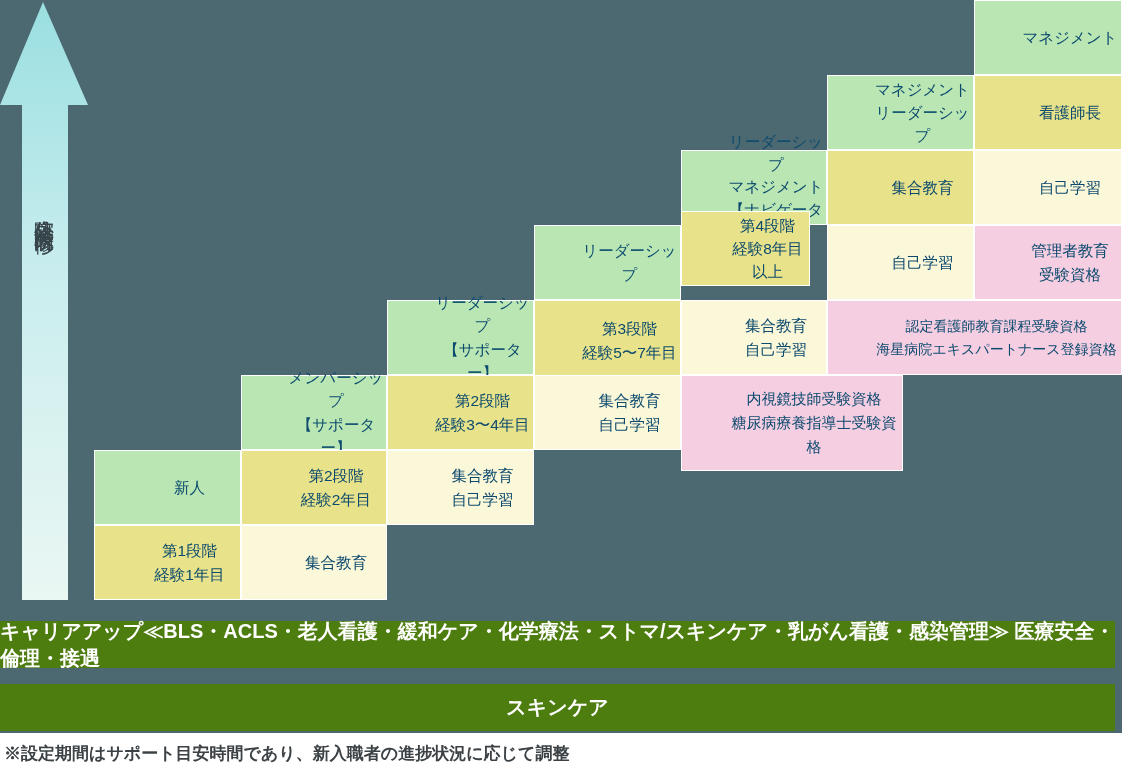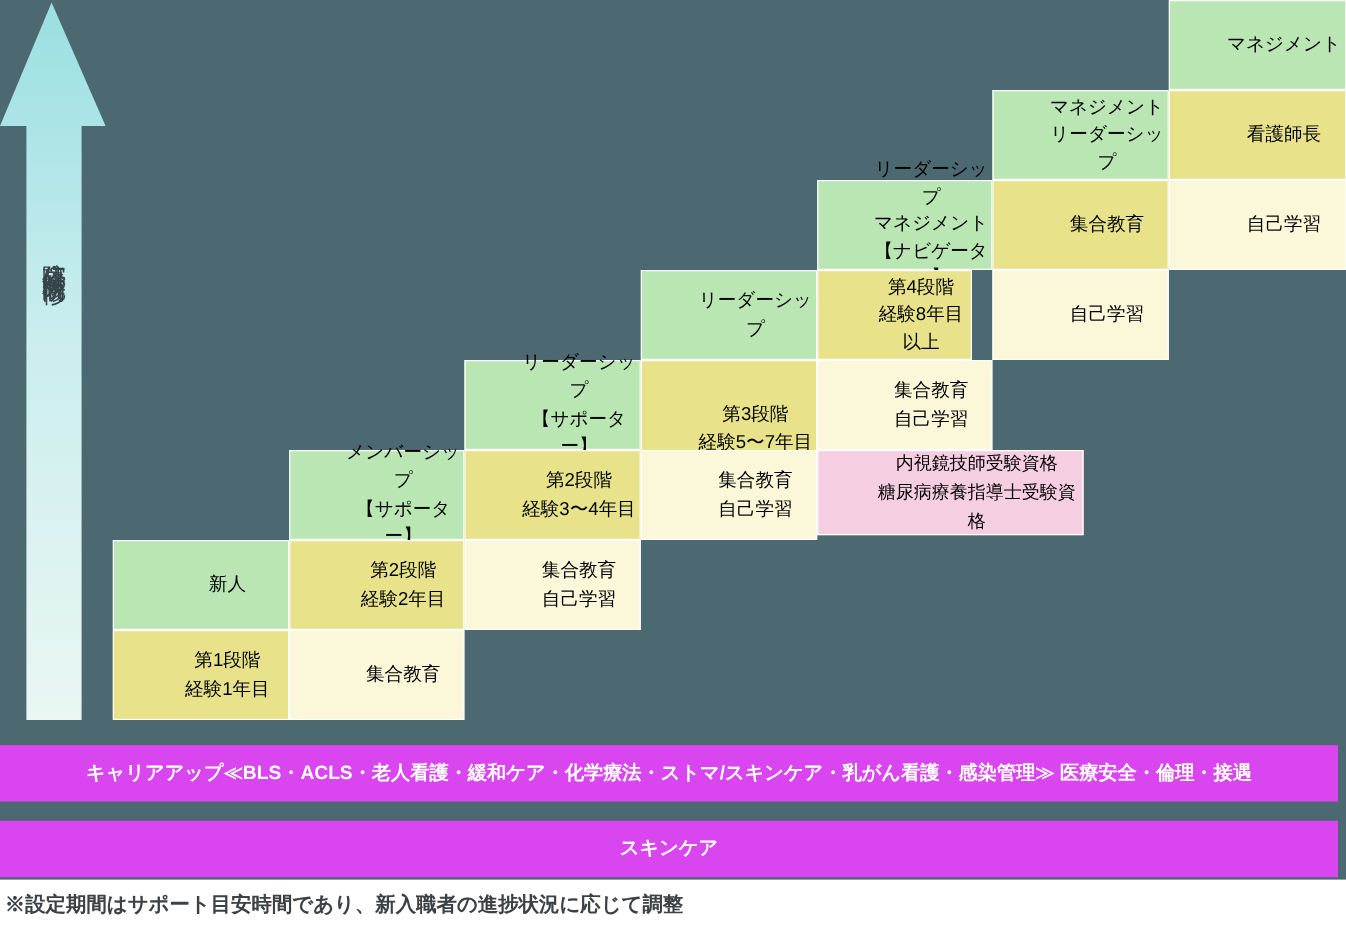--- a/index.html
+++ b/index.html
@@ -12,57 +12,57 @@
   .arrow-wrap{position:absolute;left:0;top:2px;width:90px;height:598px;}
   .arrow-label{
     position:absolute;left:45px;top:202px;transform:translateX(-50%);
     writing-mode:vertical-rl;text-orientation:upright;
     font-size:20px;letter-spacing:2px;color:#37444a;font-weight:500;
   }
   
   .cell{
     position:absolute;box-sizing:border-box;border:1px solid #ffffff;
     display:flex;align-items:center;justify-content:center;text-align:center;
-    color:#000000;font-size:15.5px;line-height:1.5;padding-left:44px;
+    color:#0c4a6e;font-size:15.5px;line-height:1.5;padding-left:44px;
   }
   .cell span{white-space:pre-line;}
   .green{background:#b9e6b3;}
   .yellow{background:#e8e38a;}
   .cream{background:#fbf7d9;}
   .pink{background:#f5cee2;}
   .fs14{font-size:14px;line-height:1.6;}
   .fs15{font-size:15px;line-height:1.6;}
   .c0{left:974px;top:0;width:148px;height:75px;}
   .c1{left:827px;top:75px;width:147px;height:75px;}
   .c2{left:974px;top:75px;width:148px;height:75px;}
   .c3{left:681px;top:150px;width:146px;height:75px;line-height:1.45;}
   .c4{left:827px;top:150px;width:147px;height:75px;}
   .c5{left:974px;top:150px;width:148px;height:75px;}
   .c6{left:534px;top:225px;width:147px;height:75px;}
-  .c7{left:681px;top:225px;width:129px;height:75px;}
+  .c7{left:681px;top:211px;width:129px;height:75px;}
   .c8{left:827px;top:225px;width:147px;height:75px;}
   .c9{left:974px;top:225px;width:148px;height:75px;}
   .c10{left:387px;top:300px;width:147px;height:75px;}
-  .c11{left:534px;top:300px;width:147px;height:81px;align-items:flex-end;}
+  .c11{left:534px;top:300px;width:147px;height:81px;}
   .c12{left:681px;top:300px;width:146px;height:75px;}
   .c13{left:827px;top:300px;width:295px;height:75px;}
   .c14{left:241px;top:375px;width:146px;height:75px;}
   .c15{left:387px;top:375px;width:147px;height:75px;}
   .c16{left:534px;top:375px;width:147px;height:75px;}
-  .c17{left:681px;top:375px;width:222px;height:71px;}
+  .c17{left:681px;top:375px;width:222px;height:96px;}
   .c18{left:94px;top:450px;width:147px;height:75px;}
   .c19{left:241px;top:450px;width:146px;height:75px;}
   .c20{left:387px;top:450px;width:147px;height:75px;}
   .c21{left:94px;top:525px;width:147px;height:75px;}
   .c22{left:241px;top:525px;width:146px;height:75px;}
   
   .bar{
-    position:absolute;left:0;width:1115px;height:47px;background:#d946ef;
+    position:absolute;left:0;width:1115px;height:47px;background:#4d7c0f;
     display:flex;align-items:center;justify-content:center;
-    color:#ffffff;font-weight:bold;font-size:16px;
+    color:#ffffff;font-weight:bold;font-size:20px;
   }
   .bar1{top:621px;}
   .bar2{top:684px;}
   
   .footnote{
     position:absolute;left:0;top:733px;width:1122px;height:40px;background:#ffffff;
     display:flex;align-items:center;
     color:#3b4145;font-weight:bold;font-size:17px;padding-left:4px;box-sizing:border-box;
   }
 </style>
@@ -109,31 +109,39 @@
   <div class="cell green  c6">
       <span>リーダーシップ</span>
     </div>
   <div class="cell yellow c7">
       <span>第4段階
 経験8年目以上</span>
     </div>
   <div class="cell cream  c8">
       <span>自己学習</span>
     </div>
+  <div class="cell pink   c9">
+      <span>管理者教育
+受験資格</span>
+    </div>
   <div class="cell green  c10">
       <span>リーダーシップ
 【サポーター】</span>
     </div>
   <div class="cell yellow c11">
       <span>第3段階
 経験5〜7年目</span>
     </div>
   <div class="cell cream  c12">
       <span>集合教育
 自己学習</span>
+    </div>
+  <div class="cell pink fs14 c13">
+      <span>認定看護師教育課程受験資格
+海星病院エキスパートナース登録資格</span>
     </div>
   <div class="cell green  c14">
       <span>メンバーシップ
 【サポーター】</span>
     </div>
   <div class="cell yellow c15">
       <span>第2段階
 経験3〜4年目</span>
     </div>
   <div class="cell cream  c16">

